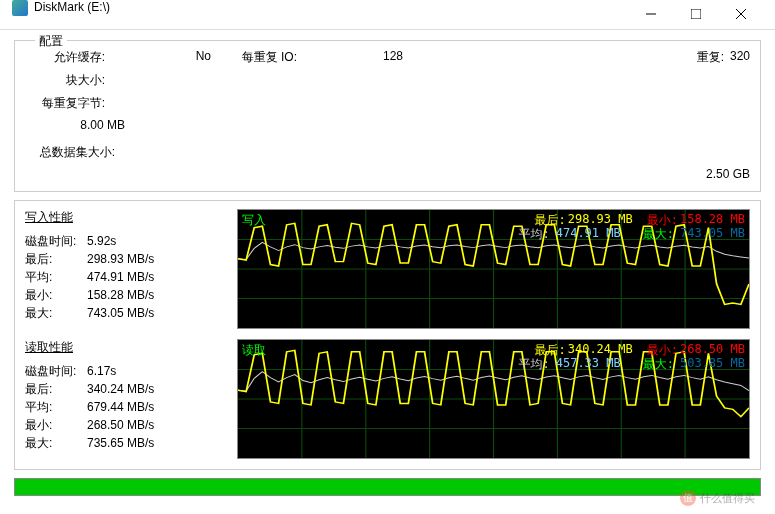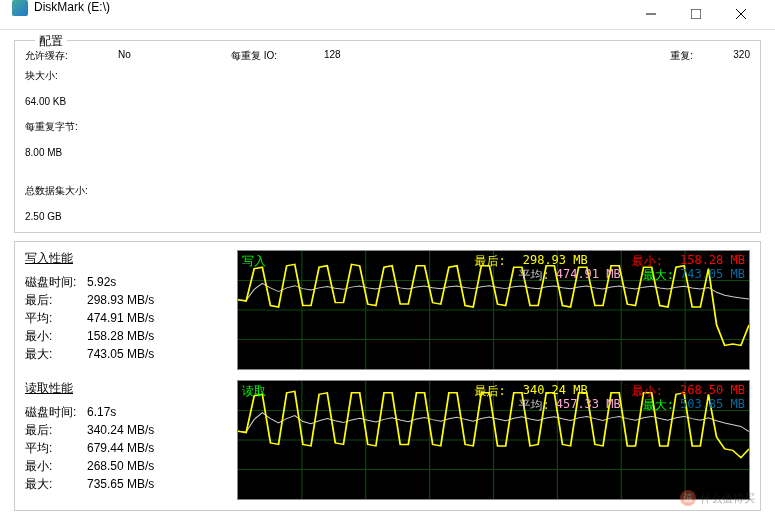--- a/index.html
+++ b/index.html
@@ -5,44 +5,44 @@
 * { box-sizing: border-box; margin: 0; padding: 0; }
 body { font-family: "Microsoft YaHei", "SimSun", sans-serif; font-size: 12px; background: #fff; width: 775px; height: 514px; overflow: hidden; }
 .titlebar { height: 30px; display: flex; align-items: flex-start; padding: 0 12px; border-bottom: 1px solid #ddd; }
 .titlebar .icon { width: 16px; height: 16px; background: linear-gradient(135deg, #4a9, #27c); border-radius: 2px; margin-right: 6px; }
 .titlebar .title { flex: 1; font-size: 12px; }
 .titlebar .winbtn { width: 45px; height: 28px; display: flex; align-items: center; justify-content: center; }
 .titlebar .winbtn svg { width: 10px; height: 10px; }
 .content { padding: 10px 14px; }
 .group { border: 1px solid #ccc; padding: 8px 10px 10px; margin-bottom: 8px; position: relative; }
 .group-title { position: absolute; top: -8px; left: 20px; background: #fff; padding: 0 4px; font-size: 12px; }
-.cfg-row { display: flex; gap: 13px; margin-bottom: 6px; font-size: 10px; }
+.cfg-row { display: flex; gap: 6px; margin-bottom: 6px; font-size: 12px; text-align: right; }
 .cfg-row:last-child { margin-bottom: 0; flex-direction: column; }
 .cfg-label { width: 80px; }
 .cfg-val { width: 100px; }
 .perf-section { display: flex; gap: 12px; margin-bottom: 10px; }
 .perf-section:last-child { margin-bottom: 0; }
 .perf-stats { width: 200px; }
 .perf-title { font-size: 12px; margin-bottom: 6px; text-decoration: underline; }
 .stat-row { display: flex; font-size: 12px; line-height: 18px; }
 .stat-label { width: 62px; }
 .chart { flex: 1; background: #000; position: relative; height: 120px; border: 1px solid #888; }
 .chart-grid { position: absolute; inset: 0; }
 .chart-grid line { stroke: #0a4a0a; stroke-width: 1; }
 .chart-line { stroke: #ffff00; stroke-width: 1.5; fill: none; }
 .chart-line-avg { stroke: #ccc; stroke-width: 1; fill: none; }
-.chart-header { position: absolute; top: 2px; left: 0; right: 0; display: flex; font-family: "SimSun", monospace; font-size: 12px; padding: 0 4px; gap: 17px; }
+.chart-header { position: absolute; top: 2px; left: 0; right: 0; display: flex; font-family: "SimSun", monospace; font-size: 12px; padding: 0 4px; gap: 2px; }
 .ch-name { color: #00ff00; }
 .ch-last-l { color: #ffff00; }
 .ch-last-v { color: #ffff00; }
 .ch-min-l { color: #ff0000; }
 .ch-min-v { color: #ff0000; }
 .chart-header2 { position: absolute; top: 16px; left: 0; right: 0; display: flex; font-family: "SimSun", monospace; font-size: 12px; padding: 0 4px; gap: 6px; }
 .ch-avg-l { color: #ccc; }
-.ch-avg-v { color: #f9a8d4; }
+.ch-avg-v { color: #7dd3fc; }
 .ch-max-l { color: #00ff00; }
 .ch-max-v { color: #0369a1; }
 .progress { height: 18px; background: #00c800; border: 1px solid #888; margin: 6px 0 8px; }
 .footer { display: flex; align-items: center; padding: 4px 14px 10px; }
 .checkbox { display: flex; align-items: center; gap: 4px; }
 .checkbox input { width: 13px; height: 13px; }
 .footer-btns { margin-left: auto; display: flex; gap: 6px; }
 .btn { border: 1px solid #a3a3a3; background: #e1e1e1; padding: 3px 16px; font-size: 12px; font-family: inherit; }
 .watermark { position: absolute; bottom: 8px; right: 20px; opacity: 0.4; font-size: 11px; color: #333; display: flex; align-items: center; gap: 4px; pointer-events: none; }
 .watermark .wm-icon { width: 16px; height: 16px; border-radius: 50%; background: #e53; color: #fff; font-size: 10px; display: flex; align-items: center; justify-content: center; }
@@ -79,21 +79,20 @@
       <span class="cfg-label">允许缓存:</span>
       <span class="cfg-val">No</span>
       <span class="cfg-label">每重复 IO:</span>
       <span class="cfg-val">128</span>
       <span class="spacer"></span>
       <span class="cfg-label" style="width:50px">重复:</span>
       <span>320</span>
     </div>
     <div class="cfg-row">
       <span class="cfg-label">块大小:</span>
-      <span class="cfg-val">64.00 KB</span>
       <span class="cfg-label">每重复字节:</span>
       <span class="cfg-val">8.00 MB</span>
       <span class="spacer"></span>
       <span style="width:90px">总数据集大小:</span>
       <span>2.50 GB</span>
     </div>
   </div>
 
   <div class="group">
     <div class="perf-section">

